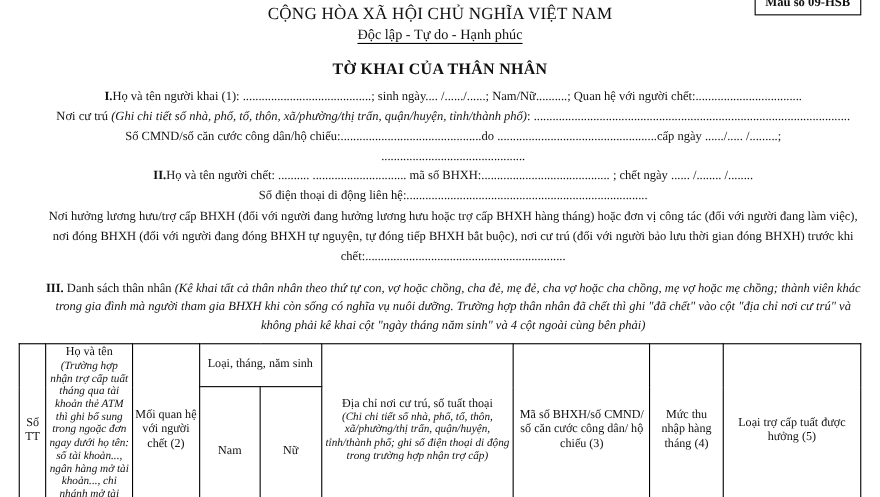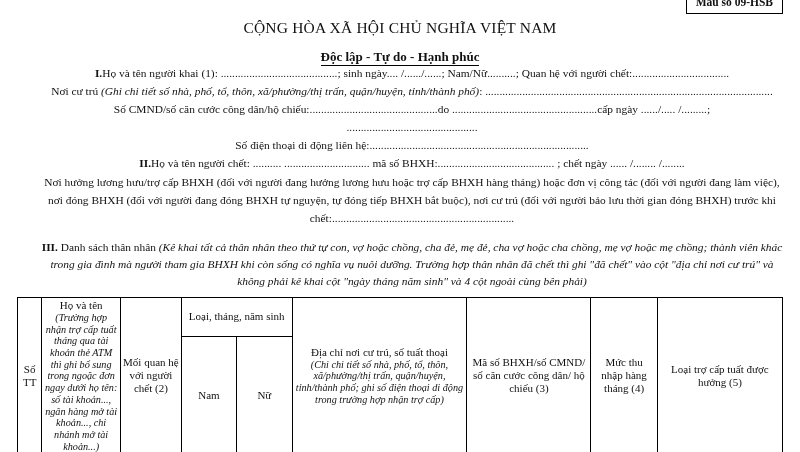--- a/index.html
+++ b/index.html
@@ -8,21 +8,21 @@
     background:#ffffff;
     font-family:"Liberation Serif","DejaVu Serif",serif;
     color:#111;
     overflow:hidden;
     position:relative;
   }
   .page{
     position:relative;
     width:800px;height:364px;
     box-sizing:border-box;
-    padding:16px 17px;
+    padding:1px 17px;
   }
 
   
   .form-code{
     position:absolute;
     right:17px;
     top:-8px;
     border:1.5px solid #000;
     padding:3px 9px 4px 9px;
     font-weight:bold;
@@ -34,24 +34,24 @@
   .natl{
     text-align:center;
     font-weight:normal;
     font-size:15.5px;
     letter-spacing:.2px;
     padding-top:3px;
     line-height:1.15;
   }
   .motto{
     text-align:center;
-    font-weight:bold;
+    font-weight:normal;
     font-size:13px;
     line-height:1.2;
-    margin-top:12px;
+    margin-top:1px;
   }
   .motto span{border-bottom:1.2px solid #000;padding-bottom:1px;}
   .doc-title{
     text-align:center;
     font-weight:bold;
     font-size:14.5px;
     letter-spacing:.3px;
     margin-top:17px;
     margin-bottom:7px;
   }
@@ -89,45 +89,46 @@
 
 <div class="page">
 
   <div class="form-code">
     <span>Mẫu số 09-HSB</span>
   </div>
 
   <div class="natl">CỘNG HÒA XÃ HỘI CHỦ NGHĨA VIỆT NAM</div>
   <div class="motto"><span>Độc lập - Tự do - Hạnh phúc</span></div>
 
+  <div class="doc-title">TỜ KHAI CỦA THÂN NHÂN</div>
 
   <div class="body-text">
 
     <div class="line indent">
       <span class="b">I.</span><span>Họ và tên người khai (1): </span><span>.........................................</span><span>; sinh ngày.... /</span><span>....../</span><span>......; Nam/Nữ..........; Quan hệ với người chết:</span><span>..................................</span>
     </div>
 
     <div class="line indent">
       <span>Nơi cư trú </span><span class="it">(Ghi chi tiết số nhà, phố, tổ, thôn, xã/phường/thị trấn, quận/huyện, tỉnh/thành phố)</span><span>: </span><span>.....................................................................................................</span>
     </div>
 
     <div class="line indent">
       <span>Số CMND/số căn cước công dân/hộ chiếu:</span><span>.............................................</span><span>do </span><span>...................................................</span><span>cấp ngày ....../..... /.........;</span>
     </div>
 
     <div class="line indent">
       <span>..............................................</span>
     </div>
 
     <div class="line indent">
-      <span>Số điện thoại di động liên hệ:</span><span>.............................................................................</span>
+      <span class="b">II.</span><span>Họ và tên người chết: </span><span>..........  ..............................</span><span> mã số BHXH:</span><span>.........................................</span><span> ; chết ngày ...... /........ /........</span>
     </div>
 
     <div class="line indent">
-      <span class="b">II.</span><span>Họ và tên người chết: </span><span>..........  ..............................</span><span> mã số BHXH:</span><span>.........................................</span><span> ; chết ngày ...... /........ /........</span>
+      <span>Số điện thoại di động liên hệ:</span><span>.............................................................................</span>
     </div>
 
     <div class="line indent">
       <span>Nơi hưởng lương hưu/trợ cấp BHXH (đối với người đang hưởng lương hưu hoặc trợ cấp BHXH hàng tháng) hoặc đơn vị công tác (đối với người đang làm việc), nơi đóng BHXH (đối với người đang đóng BHXH tự nguyện, tự đóng tiếp BHXH bắt buộc), nơi cư trú (đối với người bảo lưu thời gian đóng BHXH) trước khi chết:</span><span>................................................................</span>
     </div>
 
     <div class="para indent" style="padding-left:24px;margin-top:12px;">
       <span class="b">III.</span><span> Danh sách thân nhân </span><span class="it">(Kê khai tất cả thân nhân theo thứ tự con, vợ hoặc chồng, cha đẻ, mẹ đẻ, cha vợ hoặc cha chồng, mẹ vợ hoặc mẹ chồng; thành viên khác trong gia đình mà người tham gia BHXH khi còn sống có nghĩa vụ nuôi dưỡng. Trường hợp thân nhân đã chết thì ghi "đã chết" vào cột "địa chỉ nơi cư trú" và không phải kê khai cột "ngày tháng năm sinh" và 4 cột ngoài cùng bên phải)</span>
     </div>
 

